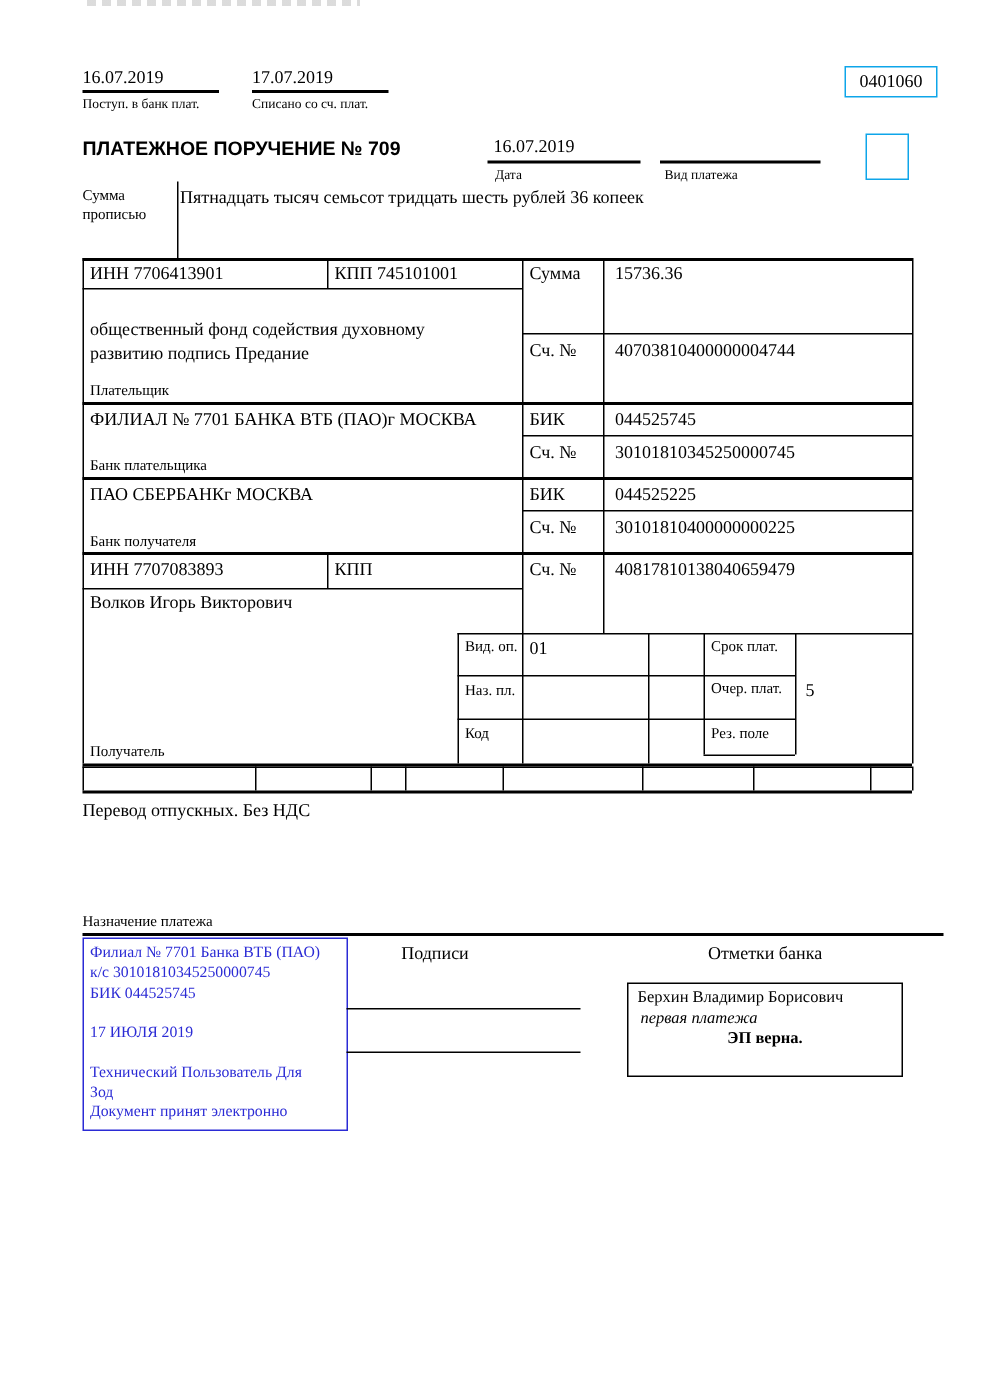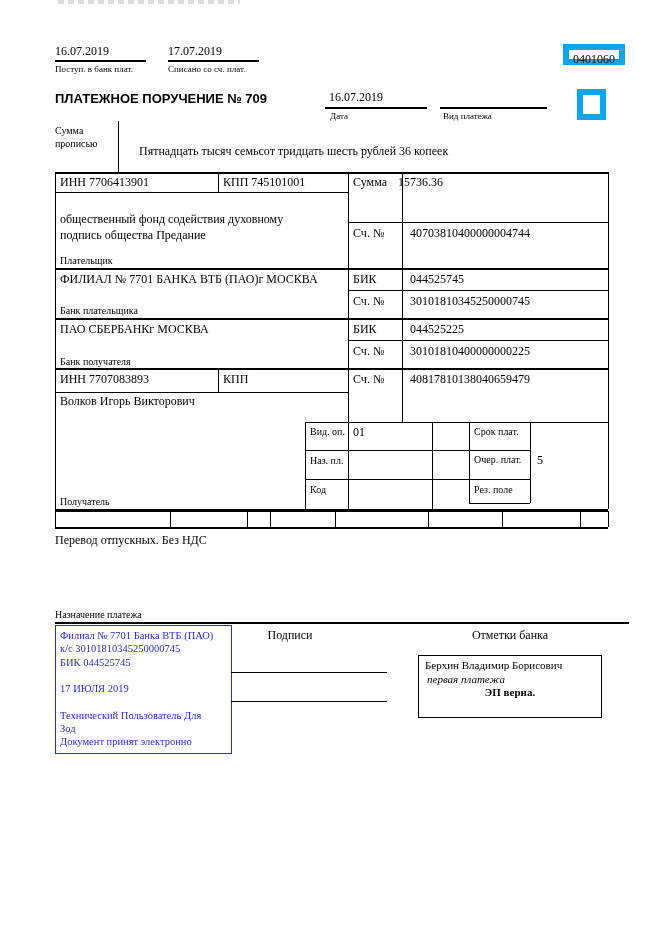--- a/index.html
+++ b/index.html
@@ -4,21 +4,21 @@
 <style>
   html,body{margin:0;padding:0;background:#fff;}
   .page{position:relative;width:629px;height:928px;background:#ffffff;overflow:hidden;
         font-family:"Liberation Serif","DejaVu Serif",serif;color:#000;}
   .t{position:absolute;font-size:12px;line-height:14px;white-space:nowrap;}
   .lbl{position:absolute;font-size:9px;line-height:10px;white-space:nowrap;}
   .lbl10{position:absolute;font-size:10px;line-height:11px;}
   .hl{position:absolute;height:0;border-top:1px solid #000;}
   .hl2{position:absolute;height:0;border-top:2px solid #000;}
   .vl{position:absolute;width:0;border-left:1px solid #000;}
-  .box{position:absolute;border:6px solid #0ea5e9;box-sizing:border-box;}
+  .box{position:absolute;border:1px solid #0ea5e9;box-sizing:border-box;}
   .title{position:absolute;font-family:"Liberation Sans","DejaVu Sans",sans-serif;
          font-weight:bold;font-size:13px;white-space:nowrap;}
   .smudge{position:absolute;left:58px;top:0;width:182px;height:4px;opacity:.35;
           background:repeating-linear-gradient(90deg,#9a9a9a 0 6px,#fff 6px 10px);}
   .stamp{position:absolute;left:55px;top:625px;width:177px;height:129px;box-sizing:border-box;
          border:1.5px solid #2b2bd5;color:#2b2bd5;font-size:10.5px;line-height:13.4px;
          padding:3px 4px;}
   .stamp div{white-space:nowrap;}
   .gap-top{margin-top:13px;}
   .stamp2{position:absolute;left:418px;top:655px;width:184px;height:63px;box-sizing:border-box;
@@ -48,21 +48,21 @@
   <div class="title" style="left:55px;top:91px;">ПЛАТЕЖНОЕ ПОРУЧЕНИЕ № 709</div>
   <div class="t" style="left:329px;top:90px;">16.07.2019</div>
   <div class="hl2" style="left:325px;top:107px;width:102px;"></div>
   <div class="lbl" style="left:330px;top:111px;">Дата</div>
   <div class="hl2" style="left:440px;top:107px;width:107px;"></div>
   <div class="lbl" style="left:443px;top:111px;">Вид платежа</div>
   <div class="box" style="left:577px;top:89px;width:29px;height:31px;"></div>
 
   <div class="lbl10" style="left:55px;top:124px;width:62px;white-space:normal;line-height:13px;">Сумма прописью</div>
   <div class="vl" style="left:118px;top:121px;height:51px;"></div>
-  <div class="t" style="left:139px;top:124px;margin-top:20px;">Пятнадцать тысяч семьсот тридцать шесть рублей 36 копеек</div>
+  <div class="t" style="left:120px;top:124px;">Пятнадцать тысяч семьсот тридцать шесть рублей 36 копеек</div>
 
   <div class="hl2" style="left:55px;top:172px;width:553px;"></div>
   <div class="hl" style="left:55px;top:192px;width:293px;"></div>
   <div class="hl" style="left:348px;top:222px;width:260px;"></div>
   <div class="hl2" style="left:55px;top:268px;width:553px;"></div>
   <div class="hl" style="left:348px;top:290px;width:260px;"></div>
   <div class="hl2" style="left:55px;top:318px;width:553px;"></div>
   <div class="hl" style="left:348px;top:340px;width:260px;"></div>
   <div class="hl2" style="left:55px;top:368px;width:553px;"></div>
   <div class="hl" style="left:55px;top:392px;width:293px;"></div>
@@ -79,24 +79,24 @@
   <div class="vl" style="left:348px;top:172px;height:337px;"></div>
   <div class="vl" style="left:402px;top:172px;height:250px;"></div>
   <div class="vl" style="left:305px;top:422px;height:87px;"></div>
   <div class="vl" style="left:432px;top:422px;height:87px;"></div>
   <div class="vl" style="left:469px;top:422px;height:81px;"></div>
   <div class="vl" style="left:530px;top:422px;height:81px;"></div>
 
   <div class="t" style="left:60px;top:175px;">ИНН 7706413901</div>
   <div class="t" style="left:223px;top:175px;">КПП 745101001</div>
   <div class="t" style="left:353px;top:175px;">Сумма</div>
-  <div class="t" style="left:398px;top:175px;">15736.36</div>
+  <div class="t" style="left:410px;top:175px;">15736.36</div>
 
   <div class="t" style="left:60px;top:212px;">общественный фонд содействия духовному</div>
-  <div class="t" style="left:60px;top:228px;">подпись общества Предание</div>
+  <div class="t" style="left:60px;top:228px;">развитию подпись Предание</div>
   <div class="t" style="left:353px;top:226px;">Сч. №</div>
   <div class="t" style="left:410px;top:226px;">40703810400000004744</div>
   <div class="lbl10" style="left:60px;top:255px;">Плательщик</div>
 
   <div class="t" style="left:60px;top:272px;">ФИЛИАЛ № 7701 БАНКА ВТБ (ПАО)г МОСКВА</div>
   <div class="t" style="left:353px;top:272px;">БИК</div>
   <div class="t" style="left:410px;top:272px;">044525745</div>
   <div class="t" style="left:353px;top:294px;">Сч. №</div>
   <div class="t" style="left:410px;top:294px;">30101810345250000745</div>
   <div class="lbl10" style="left:60px;top:305px;">Банк плательщика</div>

